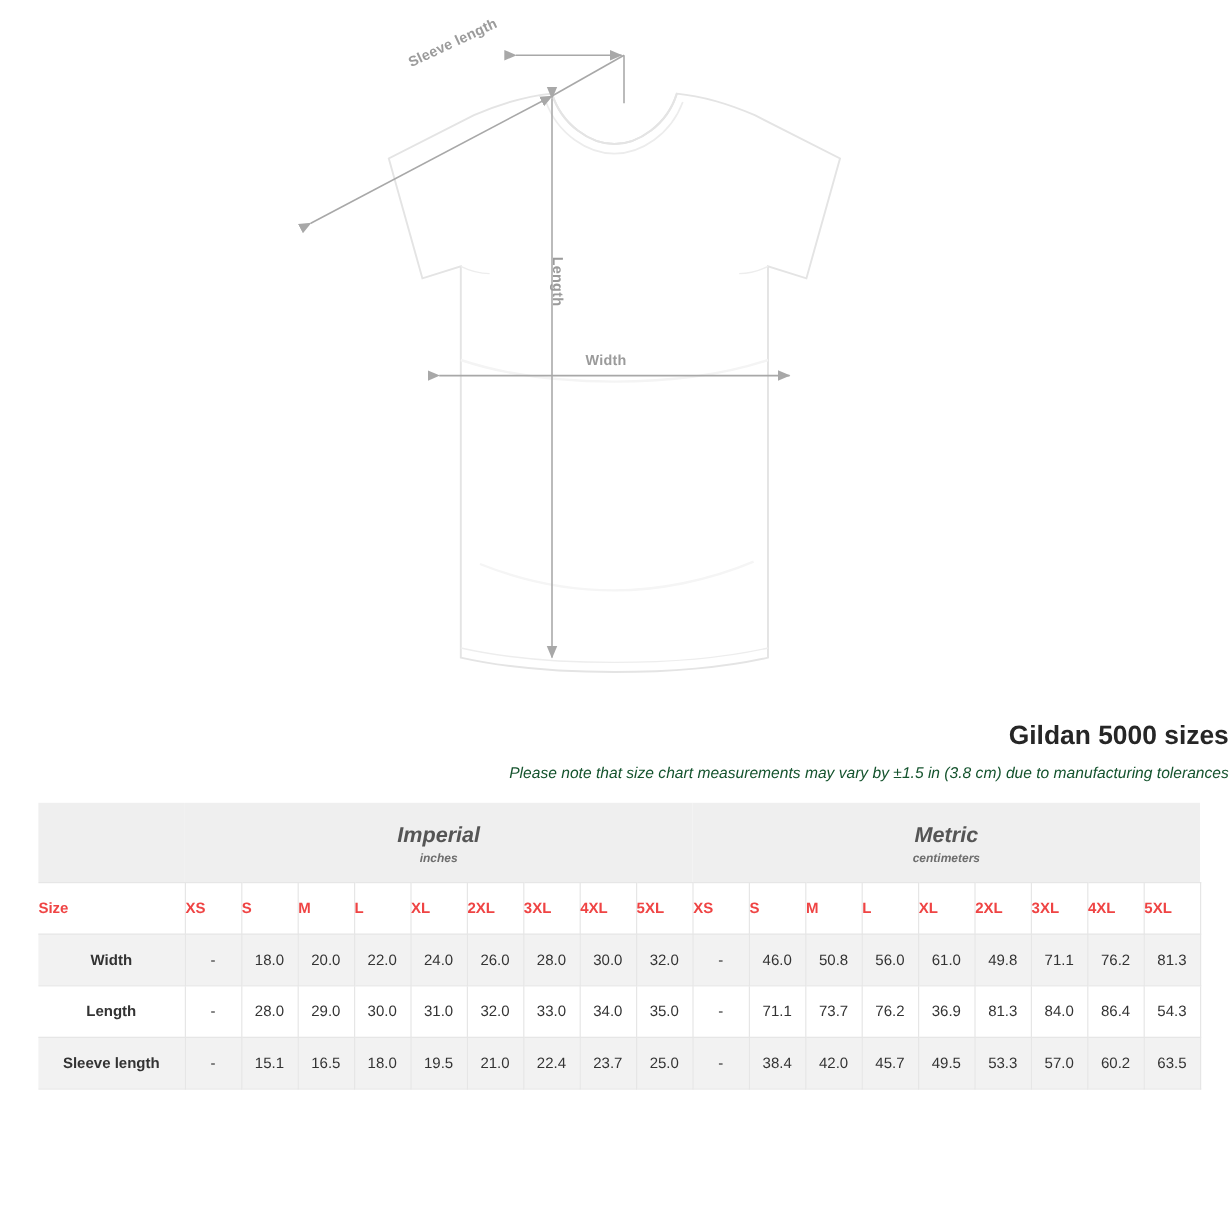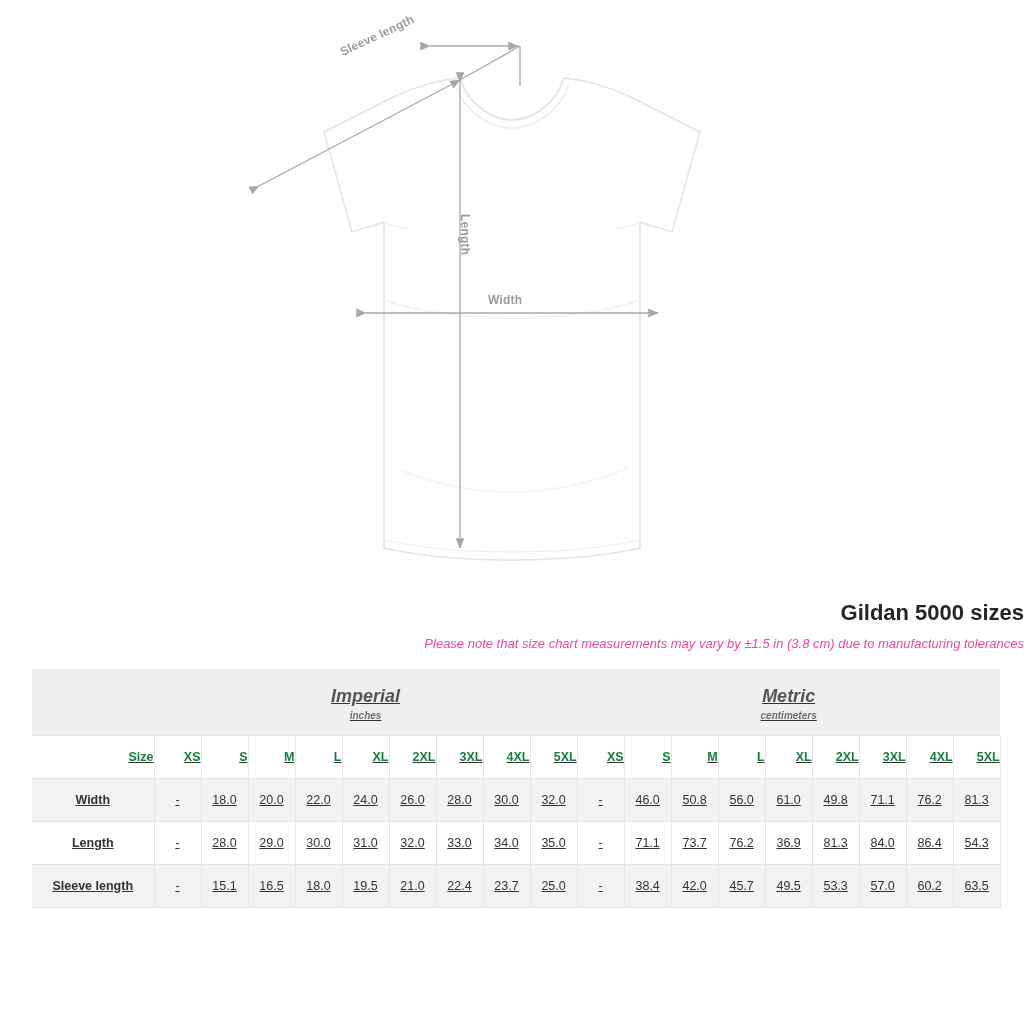--- a/index.html
+++ b/index.html
@@ -59,28 +59,27 @@
   }
   .chart-title {
     font-size: 22px;
     font-weight: bold;
     color: #262626;
     margin: 0 0 10px 0;
   }
   .chart-note {
     font-size: 13px;
     font-style: italic;
-    color: #ec4899;
+    color: #14532d;
     margin: 0;
   }
 
   
   .table-wrap {
     margin: 18px 32px 0 32px;
-    text-decoration: underline;
   }
   table.size-table {
     border-collapse: collapse;
     width: 960px;
     table-layout: fixed;
     font-size: 12.5px;
   }
   table.size-table tr.group-row th {
     background: #efefef;
     border: none;
@@ -104,22 +103,22 @@
     margin-top: 2px;
   }
   table.size-table th.blank-corner {
     background: #ffffff;
     border: none;
   }
   table.size-table tr.header-row th {
     background: #ffffff;
     font-size: 12.5px;
     font-weight: bold;
-    color: #15803d;
-    text-align: right;
+    color: #ef4444;
+    text-align: left;
     padding: 14px 0;
     border: 1px solid #e6e6e6;
   }
   table.size-table tr.header-row th.row-head {
     border-left: none;
   }
   table.size-table td {
     text-align: center;
     padding: 14px 0;
     border: 1px solid #e6e6e6;

